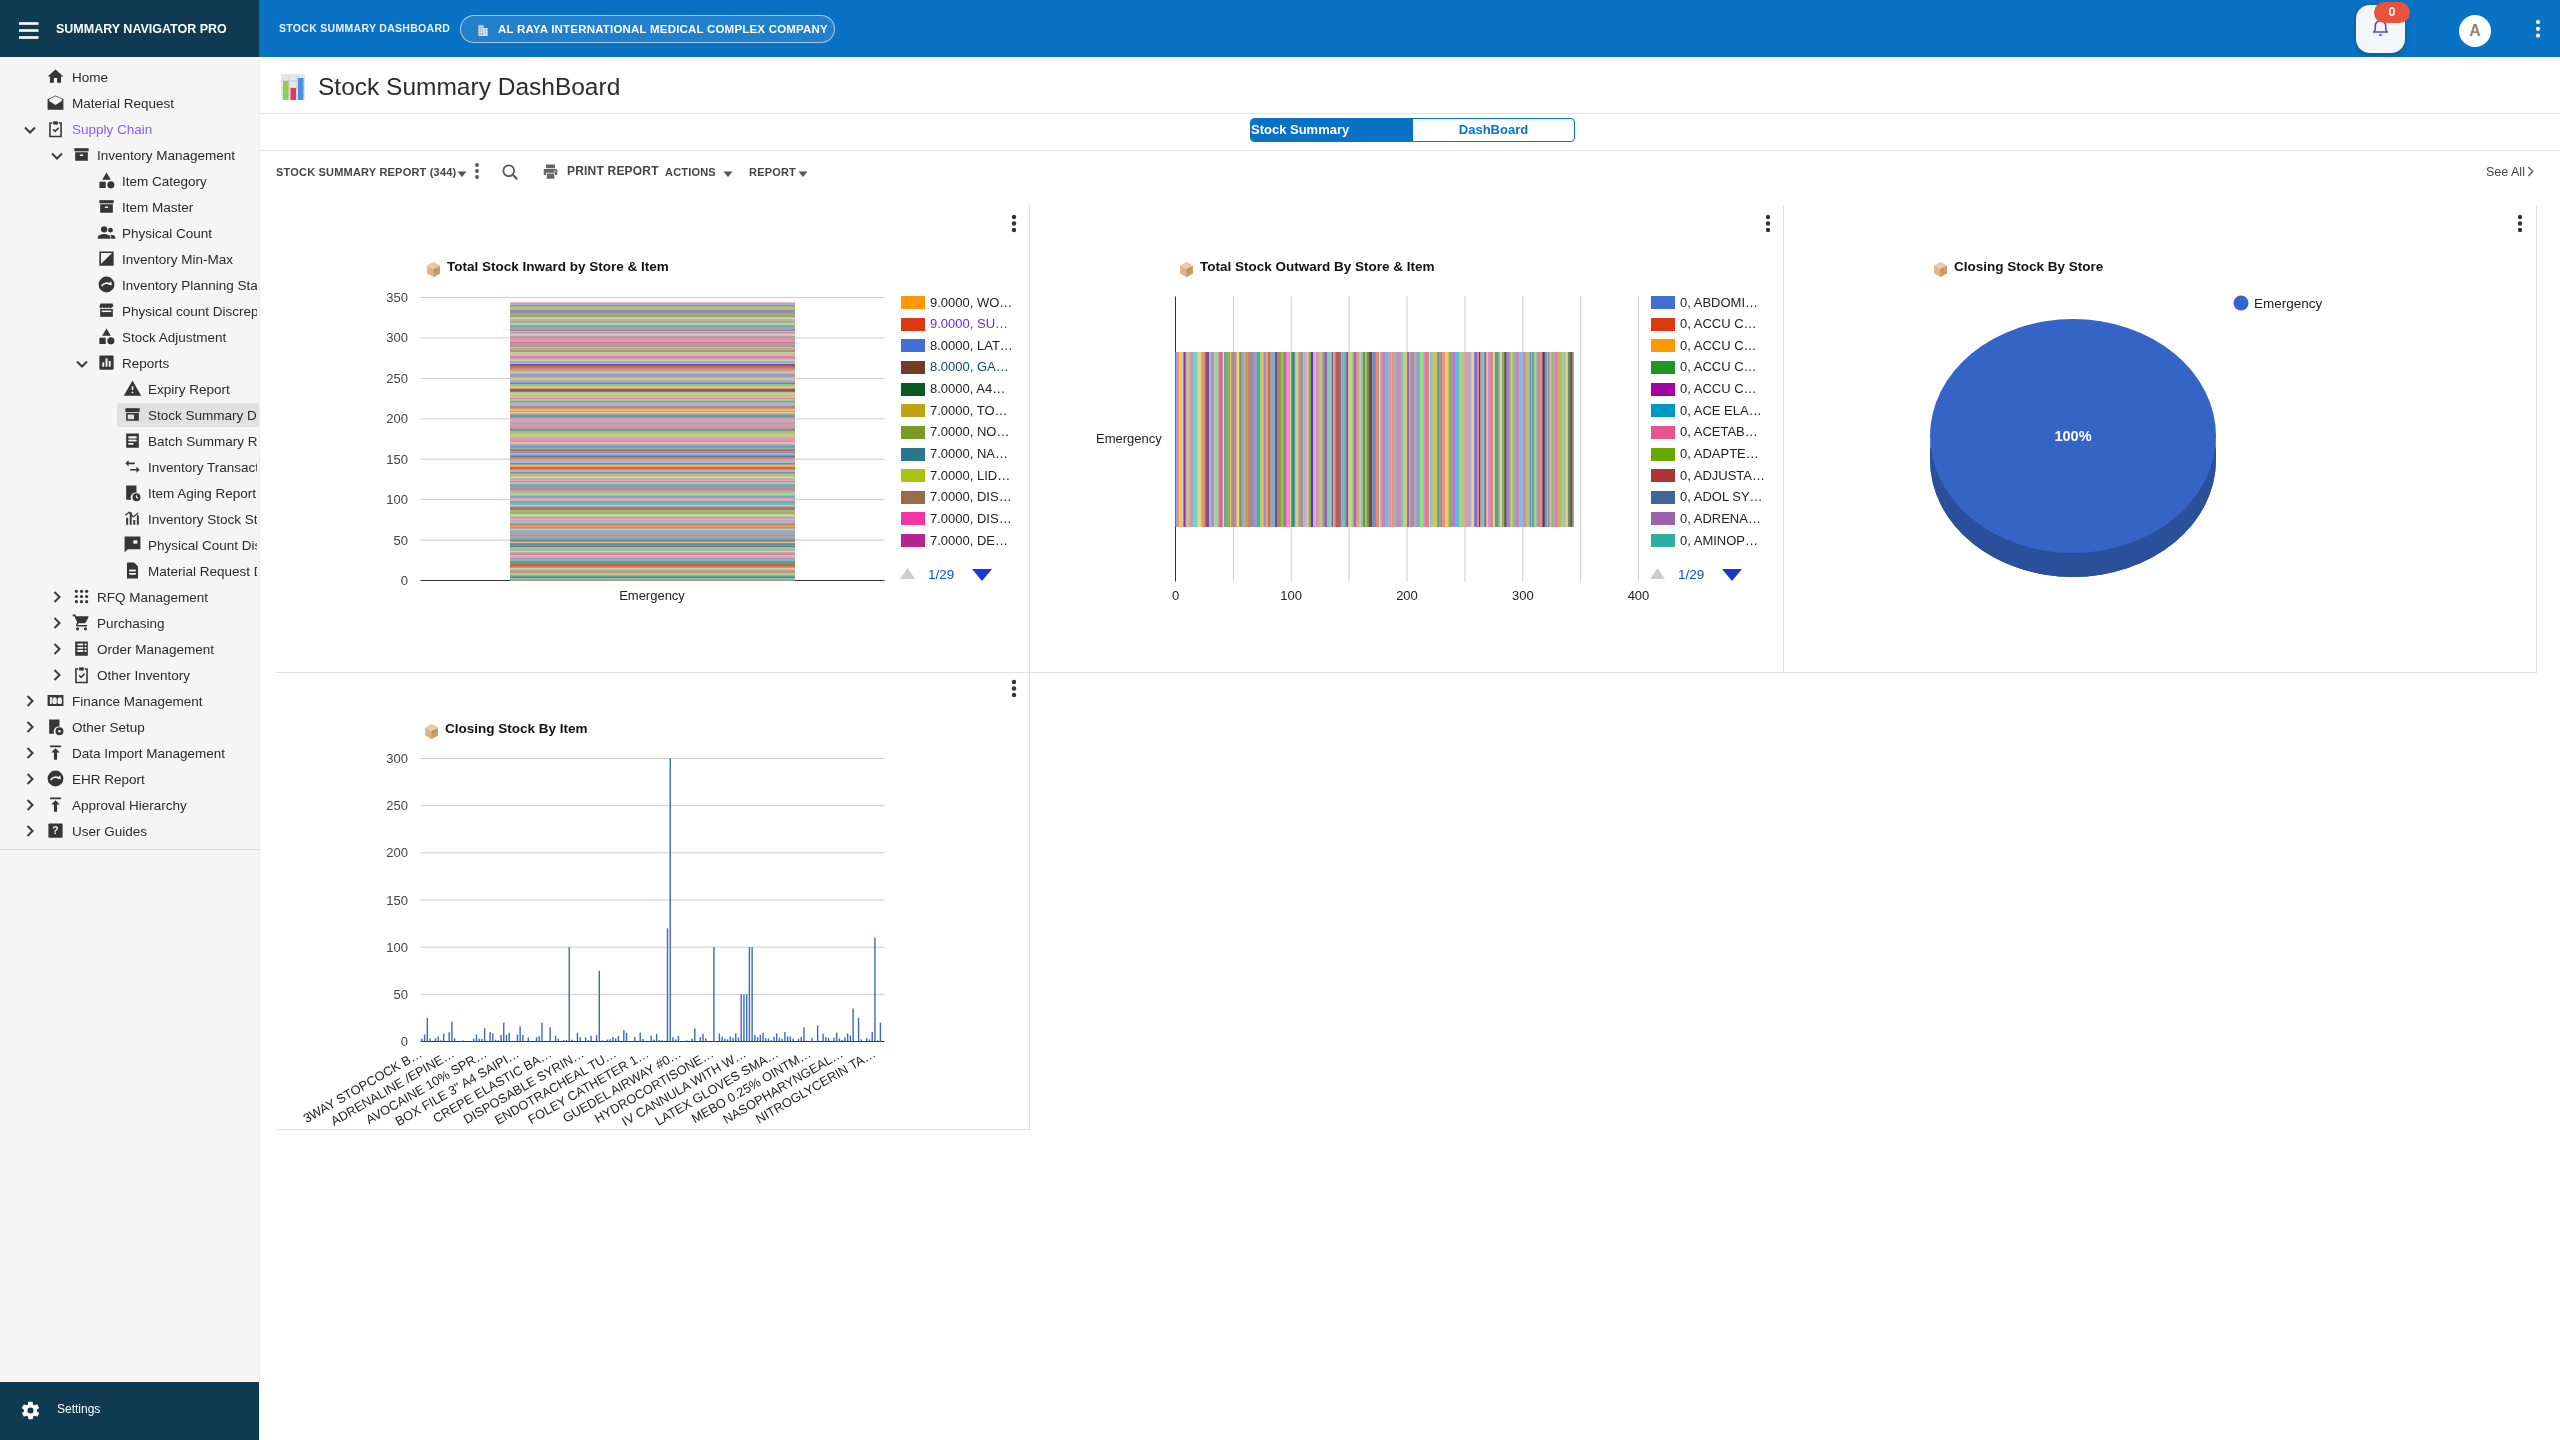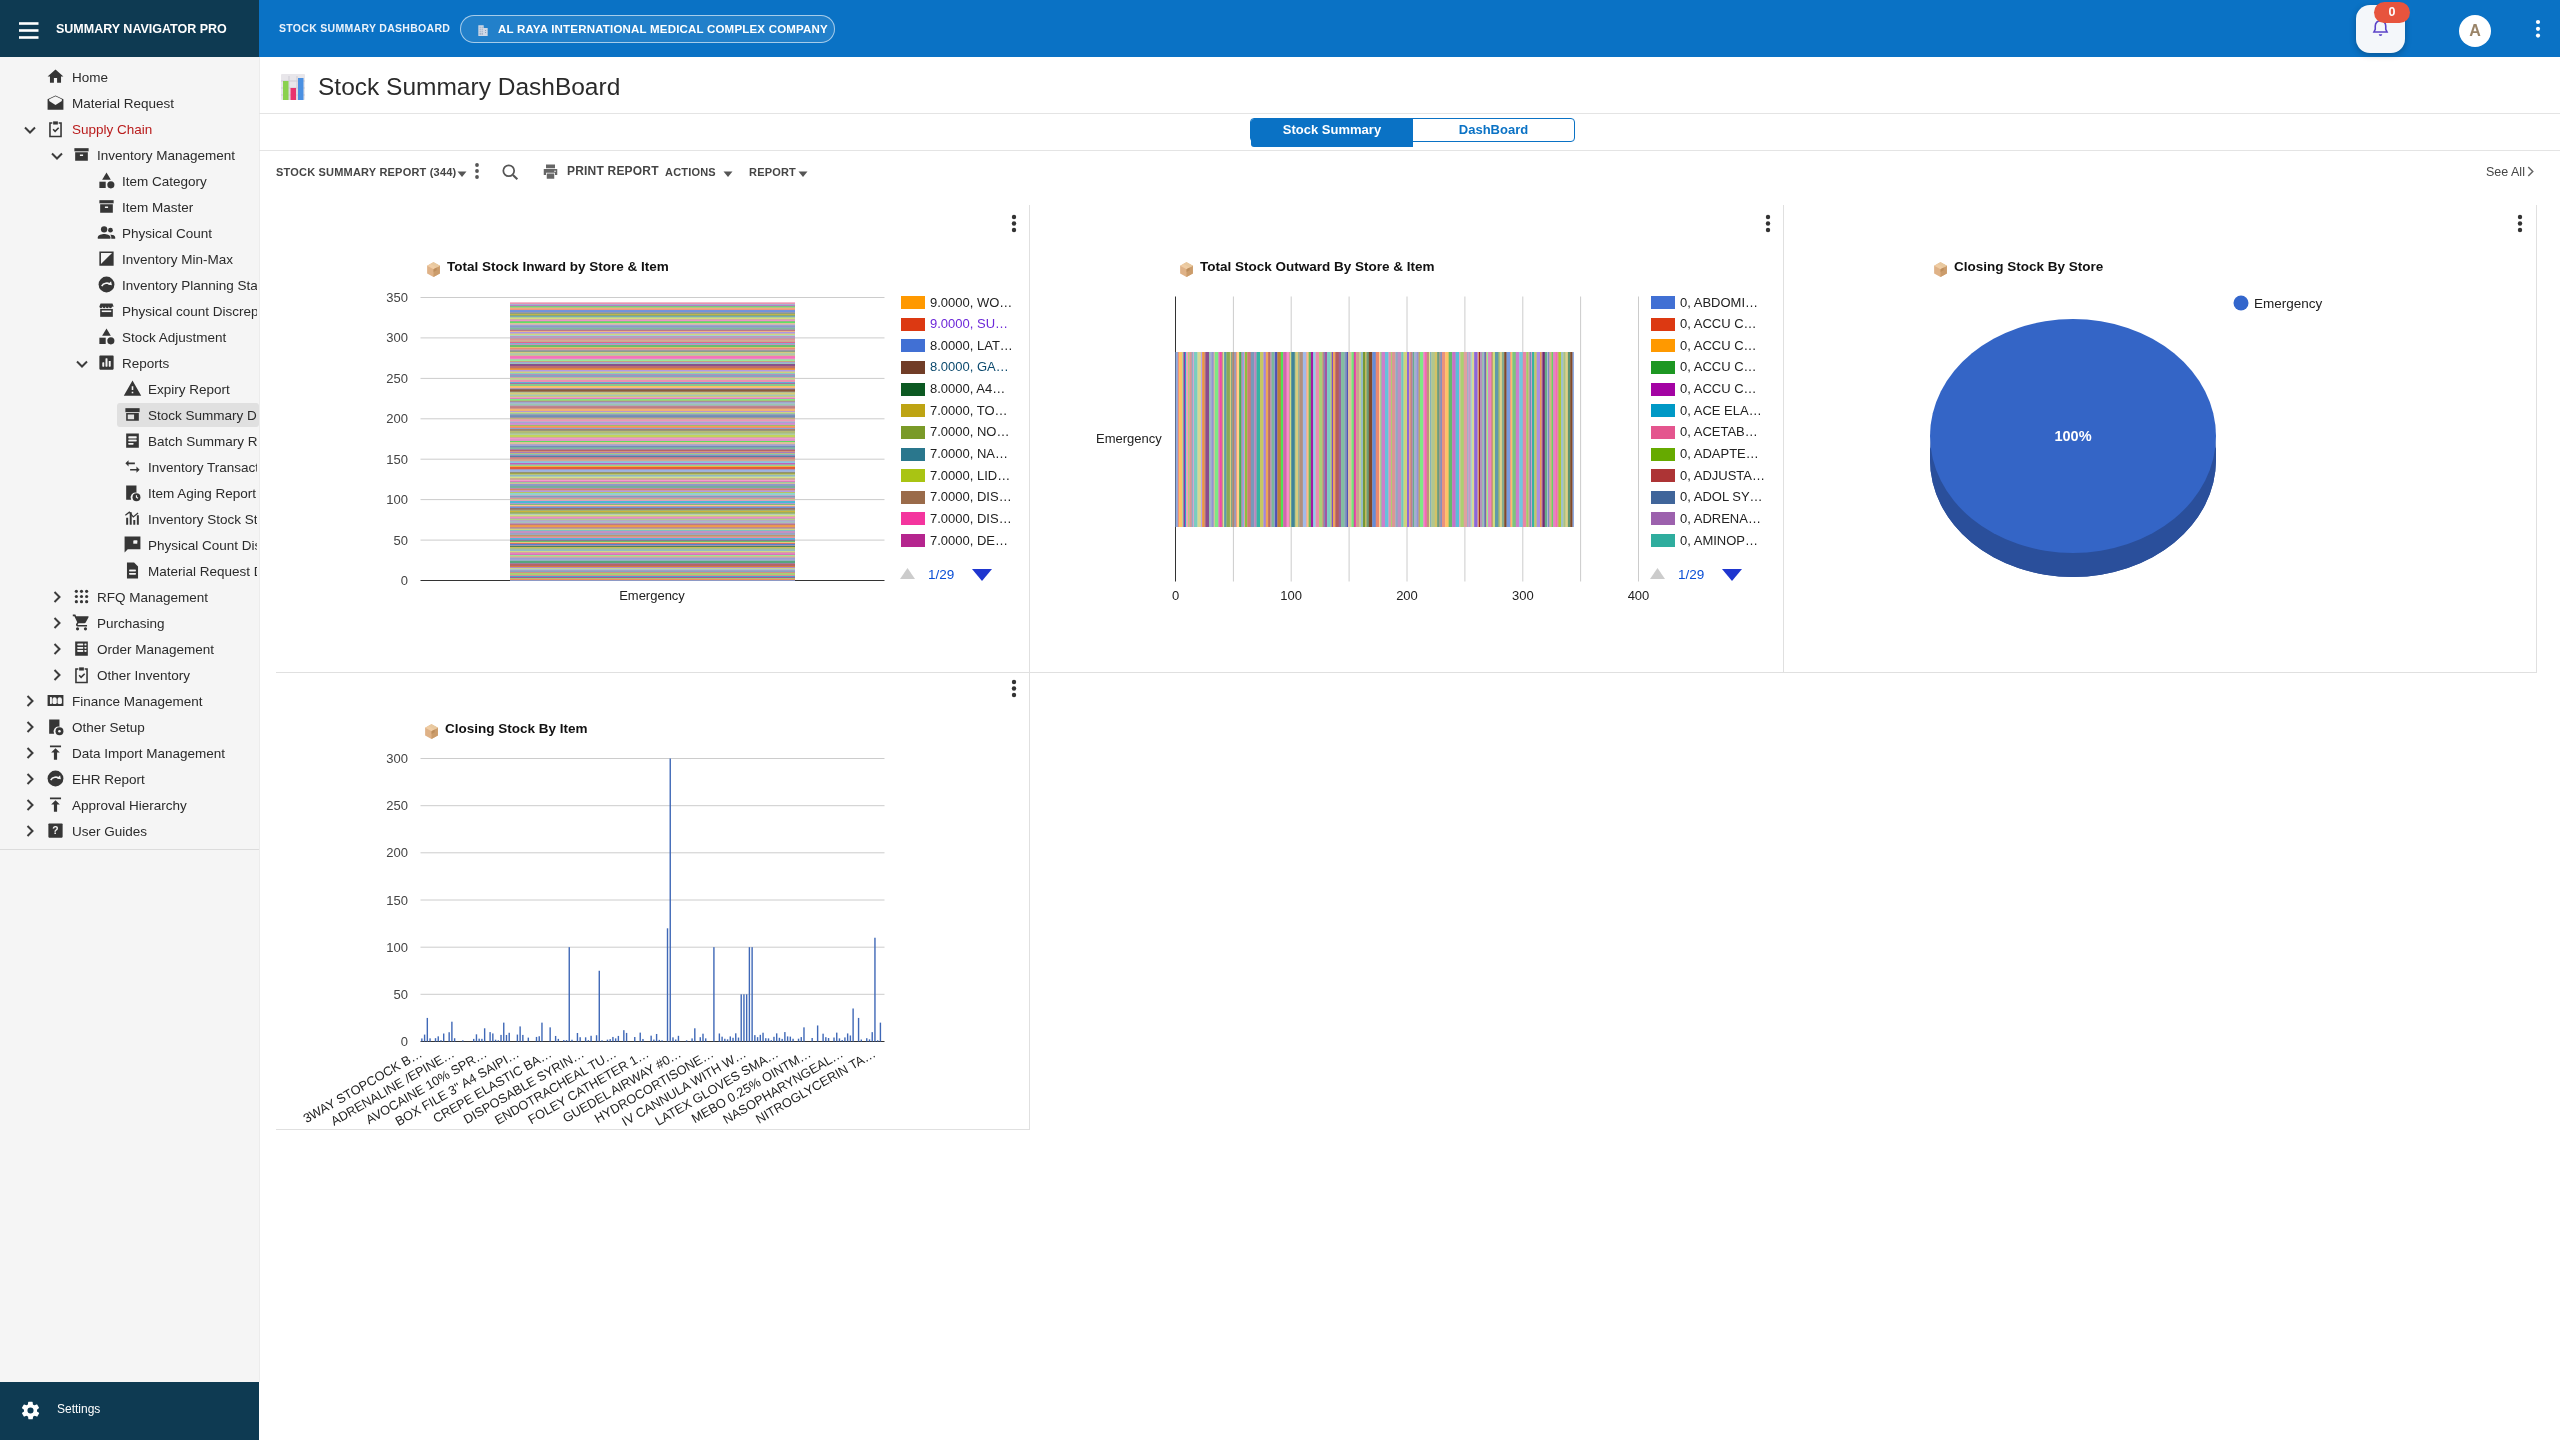--- a/index.html
+++ b/index.html
@@ -17,21 +17,21 @@
       </svg>
       <div style="position:absolute;left:72px;top:37px;width:185px;height:20px;overflow:hidden;white-space:nowrap;font-size:13.5px;color:#2b2b2b;line-height:19px">Material Request</div>
       <svg style="position:absolute;left:20px;top:62px" width="20" height="20" viewBox="0 0 20 20">
         <path fill="none" stroke="#3c3c3c" stroke-width="2" d="m5 8.5 5 5 5-5"></path>
       </svg>
       <svg style="position:absolute;left:46px;top:62px" width="19" height="19" viewBox="0 0 24 24">
         <path fill="none" stroke="#363636" stroke-width="2" d="M8 5H5v17h14V5h-3"></path>
         <path fill="#363636" d="M9 3h6v4H9z"></path>
         <path fill="none" stroke="#363636" stroke-width="2" d="m9 13 2.5 2.5L16 11"></path>
       </svg>
-      <div style="position:absolute;left:72px;top:63px;width:185px;height:20px;overflow:hidden;white-space:nowrap;font-size:13.5px;color:#b91c1c;line-height:19px">Supply Chain</div>
+      <div style="position:absolute;left:72px;top:63px;width:185px;height:20px;overflow:hidden;white-space:nowrap;font-size:13.5px;color:#8b5cf6;line-height:19px">Supply Chain</div>
       <svg style="position:absolute;left:47px;top:88px" width="20" height="20" viewBox="0 0 20 20">
         <path fill="none" stroke="#3c3c3c" stroke-width="2" d="m5 8.5 5 5 5-5"></path>
       </svg>
       <svg style="position:absolute;left:72px;top:88px" width="19" height="19" viewBox="0 0 24 24">
         <path fill="#363636" d="M3 4h18v4H3z"></path>
         <path fill="#363636" d="M4 9h16v11H4zm6 3v2h4v-2z"></path>
       </svg>
       <div style="position:absolute;left:97px;top:89px;width:160px;height:20px;overflow:hidden;white-space:nowrap;font-size:13.5px;color:#2b2b2b;line-height:19px">Inventory Management</div>
       <svg style="position:absolute;left:97px;top:114px" width="19" height="19" viewBox="0 0 24 24">
         <path fill="#363636" d="m12 2-5.5 9h11z"></path>
@@ -254,21 +254,21 @@
 <svg style="position:absolute;left:281px;top:74px" width="24" height="27" viewBox="0 0 24 27">
       <rect x="0" y="0" width="24" height="26" fill="#e8e6ea" rx="1"></rect>
       <path d="M8 2v24M16 2v24M0 7h24M0 14h24M0 21h24" stroke="#cfccd4" stroke-width="1"></path>
       <rect x="2" y="7" width="5.5" height="19" fill="#8ad14e"></rect>
       <rect x="9.5" y="14" width="5.5" height="12" fill="#e8336d"></rect>
       <rect x="17" y="4" width="5.5" height="22" fill="#4a90e2"></rect>
     </svg>
     <div style="position:absolute;left:318px;top:73px;font-size:24.5px;color:#2b2b2b;white-space:nowrap">Stock Summary DashBoard</div>
     <div style="position:absolute;left:259px;top:113px;width:2301px;height:1px;background:#e4e4e4"></div>
     <div style="position:absolute;left:1250px;top:118px;width:325px;height:24px;border:1px solid #0a72c5;border-radius:4px;box-sizing:border-box;background:#fff">
-      <div style="position:absolute;left:0;top:0;width:162px;height:28px;background:#0a72c5;border-radius:3px 0 0 3px;color:#fff;font-size:13px;font-weight:bold;text-align:center;line-height:22px">Stock Summary</div>
+      <div style="position:absolute;left:0;top:0;width:162px;height:22px;background:#0a72c5;border-radius:3px 0 0 3px;color:#fff;font-size:13px;font-weight:bold;line-height:22px">Stock Summary</div>
       <div style="position:absolute;left:162px;top:0;width:161px;height:22px;color:#0a72c5;font-size:13px;font-weight:bold;text-align:center;line-height:22px">DashBoard</div>
     </div>
     <div style="position:absolute;left:259px;top:150px;width:2301px;height:1px;background:#e4e4e4"></div>
 <div style="position:absolute;left:276px;top:166px;font-size:11px;font-weight:bold;color:#454545;letter-spacing:.2px;white-space:nowrap">STOCK SUMMARY REPORT (344)</div>
     <svg style="position:absolute;left:456px;top:170px" width="12" height="8" viewBox="0 0 12 8">
       <path d="M1.5 1.5h9L6 7z" fill="#555"></path>
     </svg>
     <svg style="position:absolute;left:473px;top:161px" width="8" height="22" viewBox="0 0 8 22">
       <circle cx="4" cy="4" r="1.9" fill="#555"></circle>
       <circle cx="4" cy="10" r="1.9" fill="#555"></circle>

